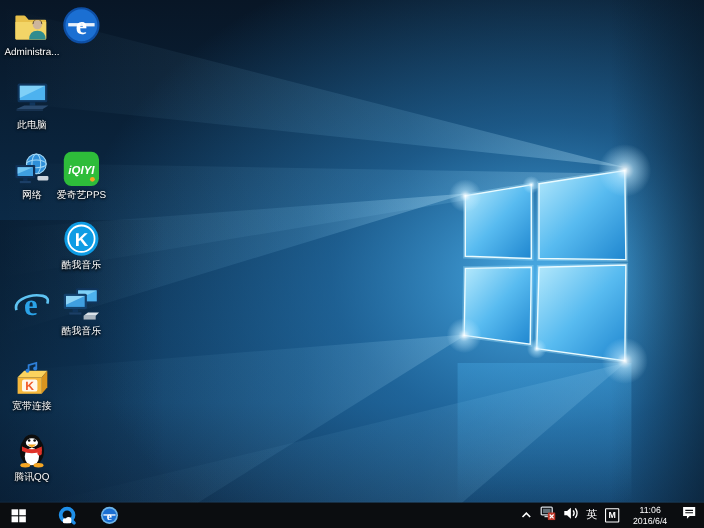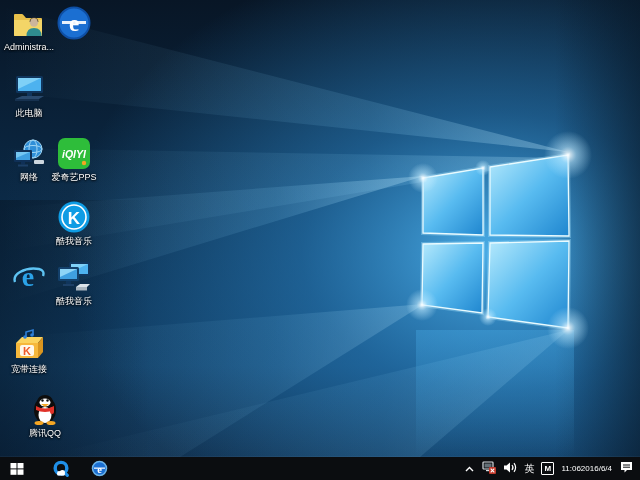--- a/index.html
+++ b/index.html
@@ -32,21 +32,21 @@
   .tb-app{width:30px;}
   .tb-spacer{flex:1;}
   .tray{display:flex;align-items:center;gap:7px;padding-right:6px;}
   .tray .txt{color:#fff;font-size:10px;line-height:10px;}
   .ime-m{
     width:11px;height:11px;border:1px solid #fff;border-radius:1px;
     color:#fff;font-size:8px;font-weight:bold;line-height:11px;text-align:center;
   }
   .clock{
     color:#fff;font-size:8px;line-height:10px;text-align:center;
-    display:flex;justify-content:center;min-width:42px;
+    display:flex;flex-direction:column;justify-content:center;min-width:42px;
   }
 </style>
 </head>
 <body>
 
 <div class="desktop">
 
   <svg class="wallpaper" viewBox="0 0 640 457">
     <defs>
       <linearGradient id="bg" x1="0" y1="0" x2="0" y2="1">
@@ -191,21 +191,21 @@
         <rect x="8" y="17" width="14" height="11" rx="2" fill="#fff8ea"></rect>
         <text x="15" y="26.5" font-size="11" font-weight="bold" fill="#f05a28" text-anchor="middle">K</text>
         <path d="M14,9 v-5 l7,-2 v5" stroke="#2e7fd8" stroke-width="1.6" fill="none"></path>
         <circle cx="13" cy="9" r="1.8" fill="#2e7fd8"></circle>
         <circle cx="20" cy="7" r="1.8" fill="#2e7fd8"></circle>
       </svg>
     </span>
     <span class="lbl">宽带连接</span>
   </div>
 
-  <div class="dicon" style="left:16px;top:390px">
+  <div class="dicon" style="left:0px;top:390px">
     <span class="ic">
       <svg width="34" height="34" viewBox="0 0 34 34">
         <ellipse cx="17" cy="18" rx="11" ry="13.5" fill="#0d0d0d"></ellipse>
         <ellipse cx="17" cy="10" rx="8" ry="7" fill="#0d0d0d"></ellipse>
         <ellipse cx="17" cy="10.5" rx="5.5" ry="4" fill="#ffffff"></ellipse>
         <circle cx="14.5" cy="8.5" r="1.2" fill="#0d0d0d"></circle>
         <circle cx="19.5" cy="8.5" r="1.2" fill="#0d0d0d"></circle>
         <polygon points="13,12 21,12 17,15" fill="#f5a623"></polygon>
         <ellipse cx="17" cy="23" rx="6.5" ry="8" fill="#ffffff"></ellipse>
         <path d="M8,14 Q17,19 26,14 L26,18 Q17,22 8,18 Z" fill="#e03229"></path>

